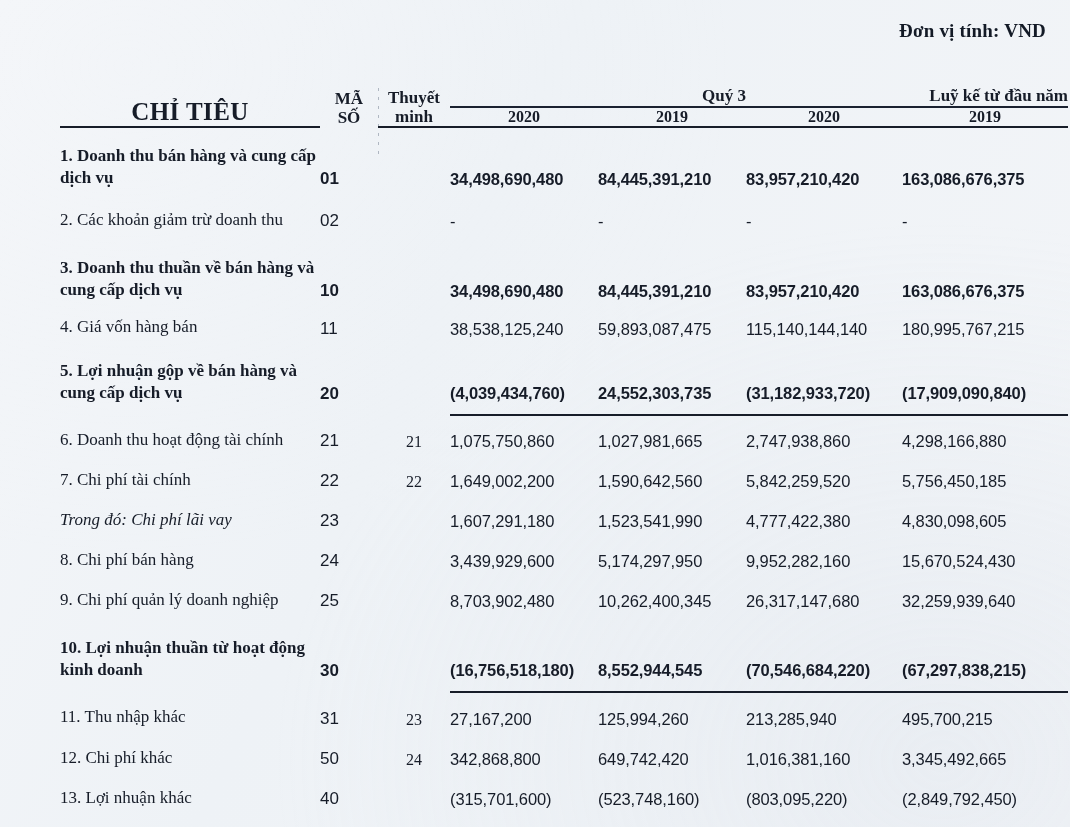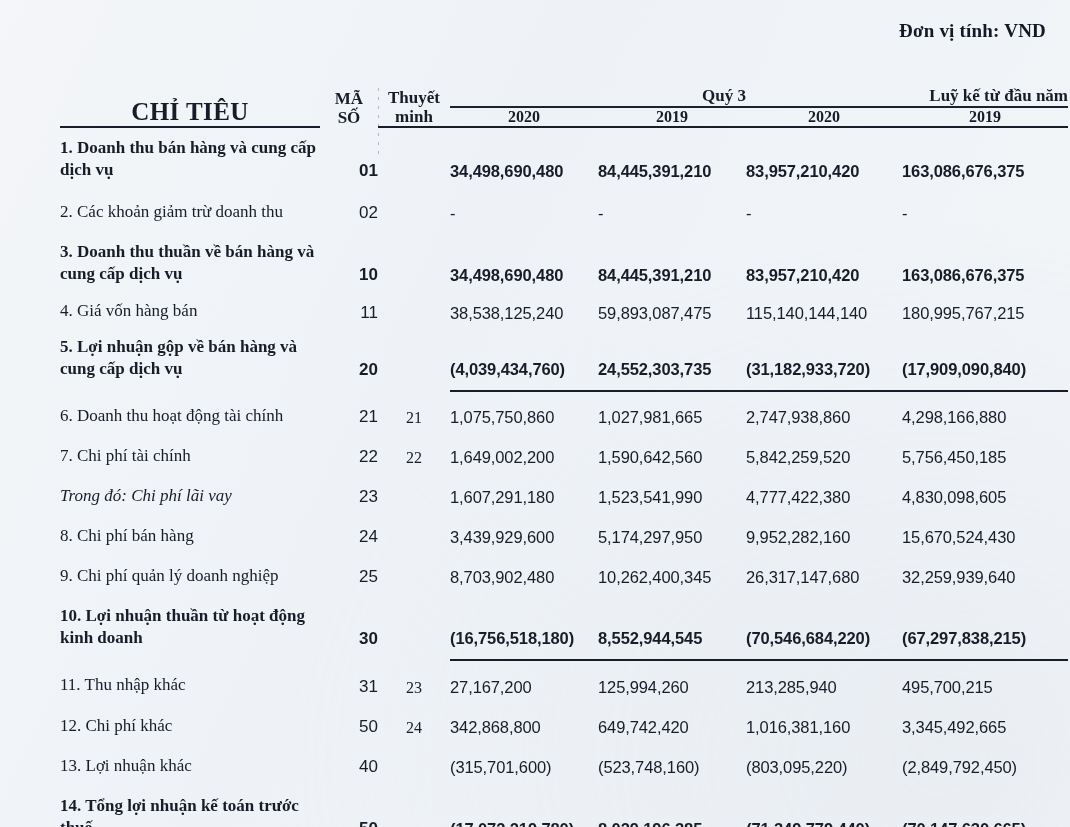--- a/index.html
+++ b/index.html
@@ -95,21 +95,21 @@
     line-height: 1.30;
     padding: 6px 8px 6px 2px;
     vertical-align: middle;
   }
   .lbl.bold { font-weight: bold; }
   .lbl.italic { font-style: italic; }
 
   .code {
     font-family: "Liberation Sans", sans-serif;
     font-size: 17px;
-    text-align: right;
+    text-align: left;
     vertical-align: middle;
     padding-bottom: 2px;
   }
   .code.bold { font-weight: bold; }
 
   .note {
     font-family: "Liberation Serif", serif;
     font-size: 16px;
     text-align: center;
     vertical-align: middle;
@@ -124,21 +124,21 @@
     white-space: nowrap;
     letter-spacing: -0.1px;
   }
   .num.bold { font-weight: bold; }
   .num.dash {
     font-family: "Liberation Sans", sans-serif;
     padding-right: 14px;
   }
 
   
-  tr.tall .lbl, tr.tall .num, tr.tall .code, tr.tall .note { padding-top: 9px; padding-bottom: 11px; }
+  tr.tall .lbl, tr.tall .num, tr.tall .code, tr.tall .note { padding-top: 17px; padding-bottom: 11px; }
   tr.reg  .lbl, tr.reg  .num, tr.reg  .code, tr.reg  .note { padding-top: 9px;  padding-bottom: 9px; }
   tr.tight .lbl, tr.tight .num, tr.tight .code, tr.tight .note { padding-top: 4px; padding-bottom: 4px; }
 
   
   .rule-row td { height: 0; padding: 0; }
   .rule-full   { border-top: 2.2px solid #171d29; }
   .rule-none   { border-top: none; }
   .rule-gap    { border-top: none; }
   .spacer-row-sm td { height: 4px; padding: 0; }
 

